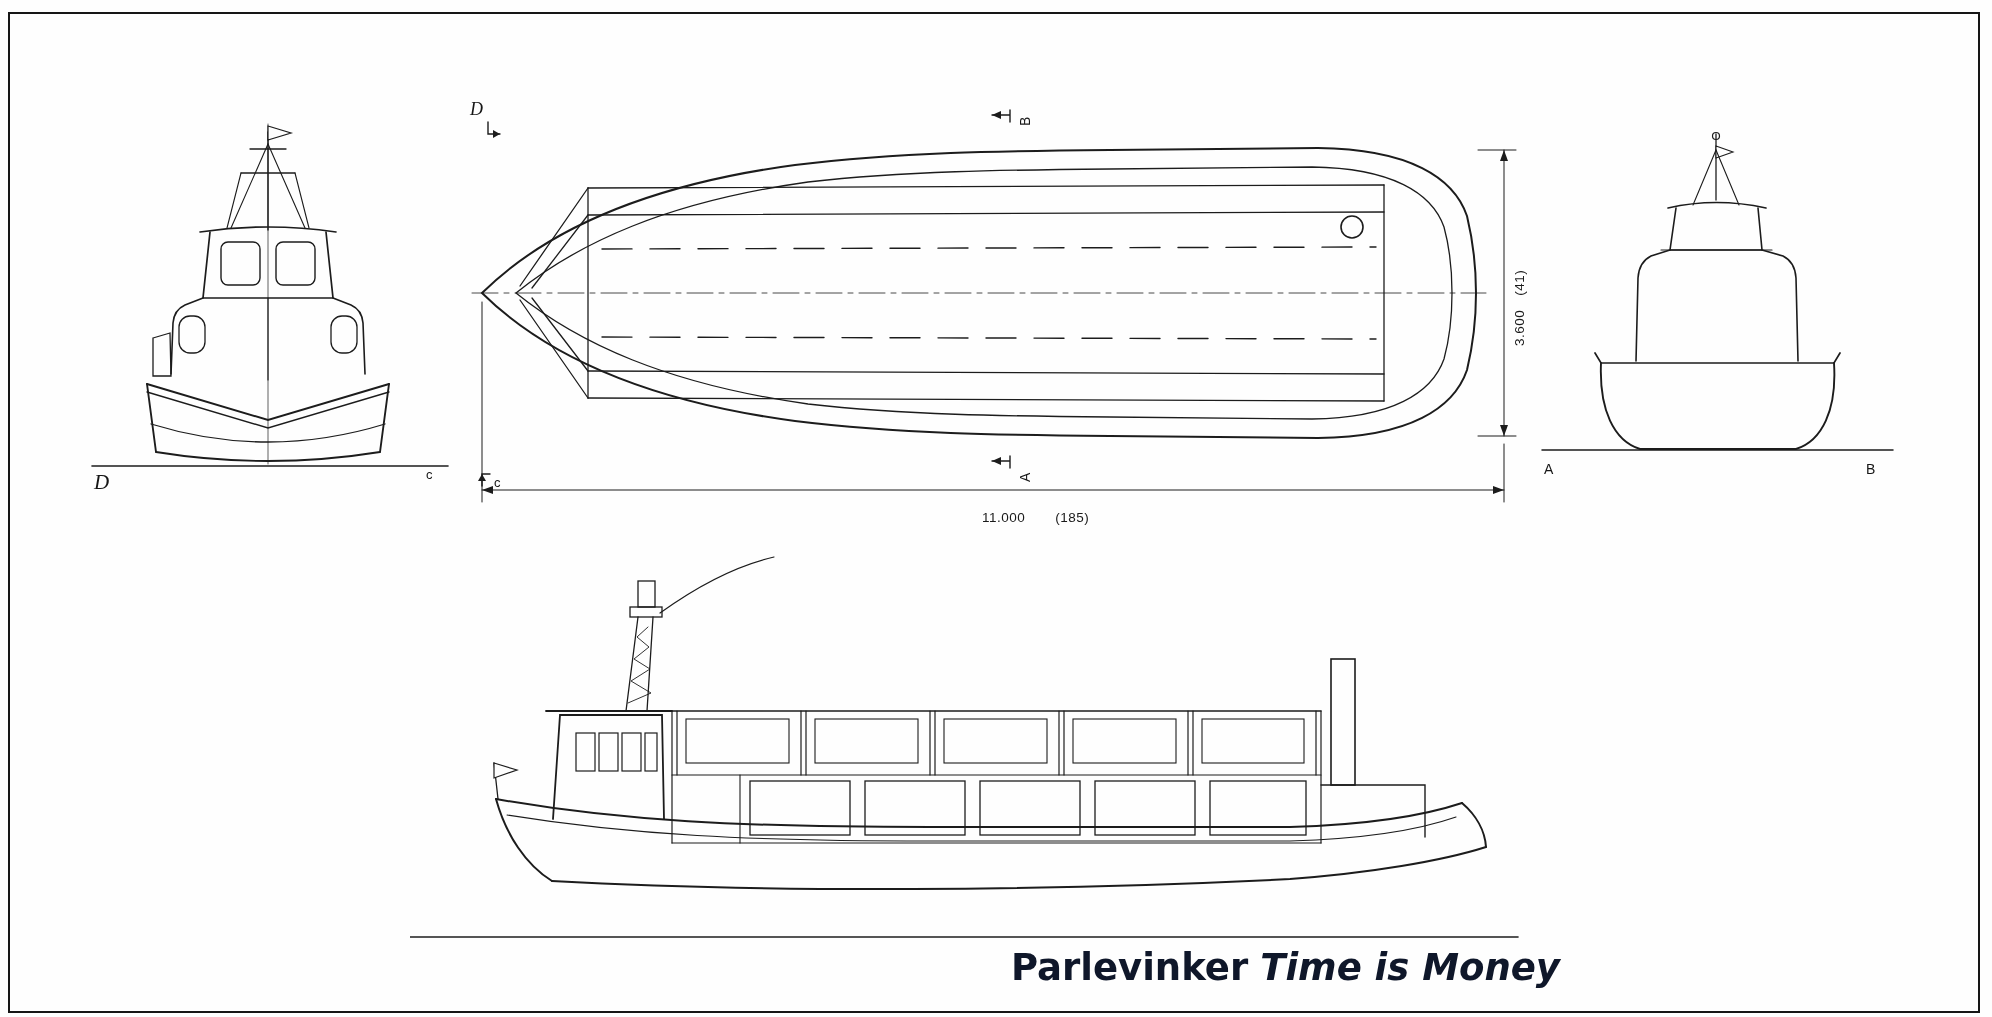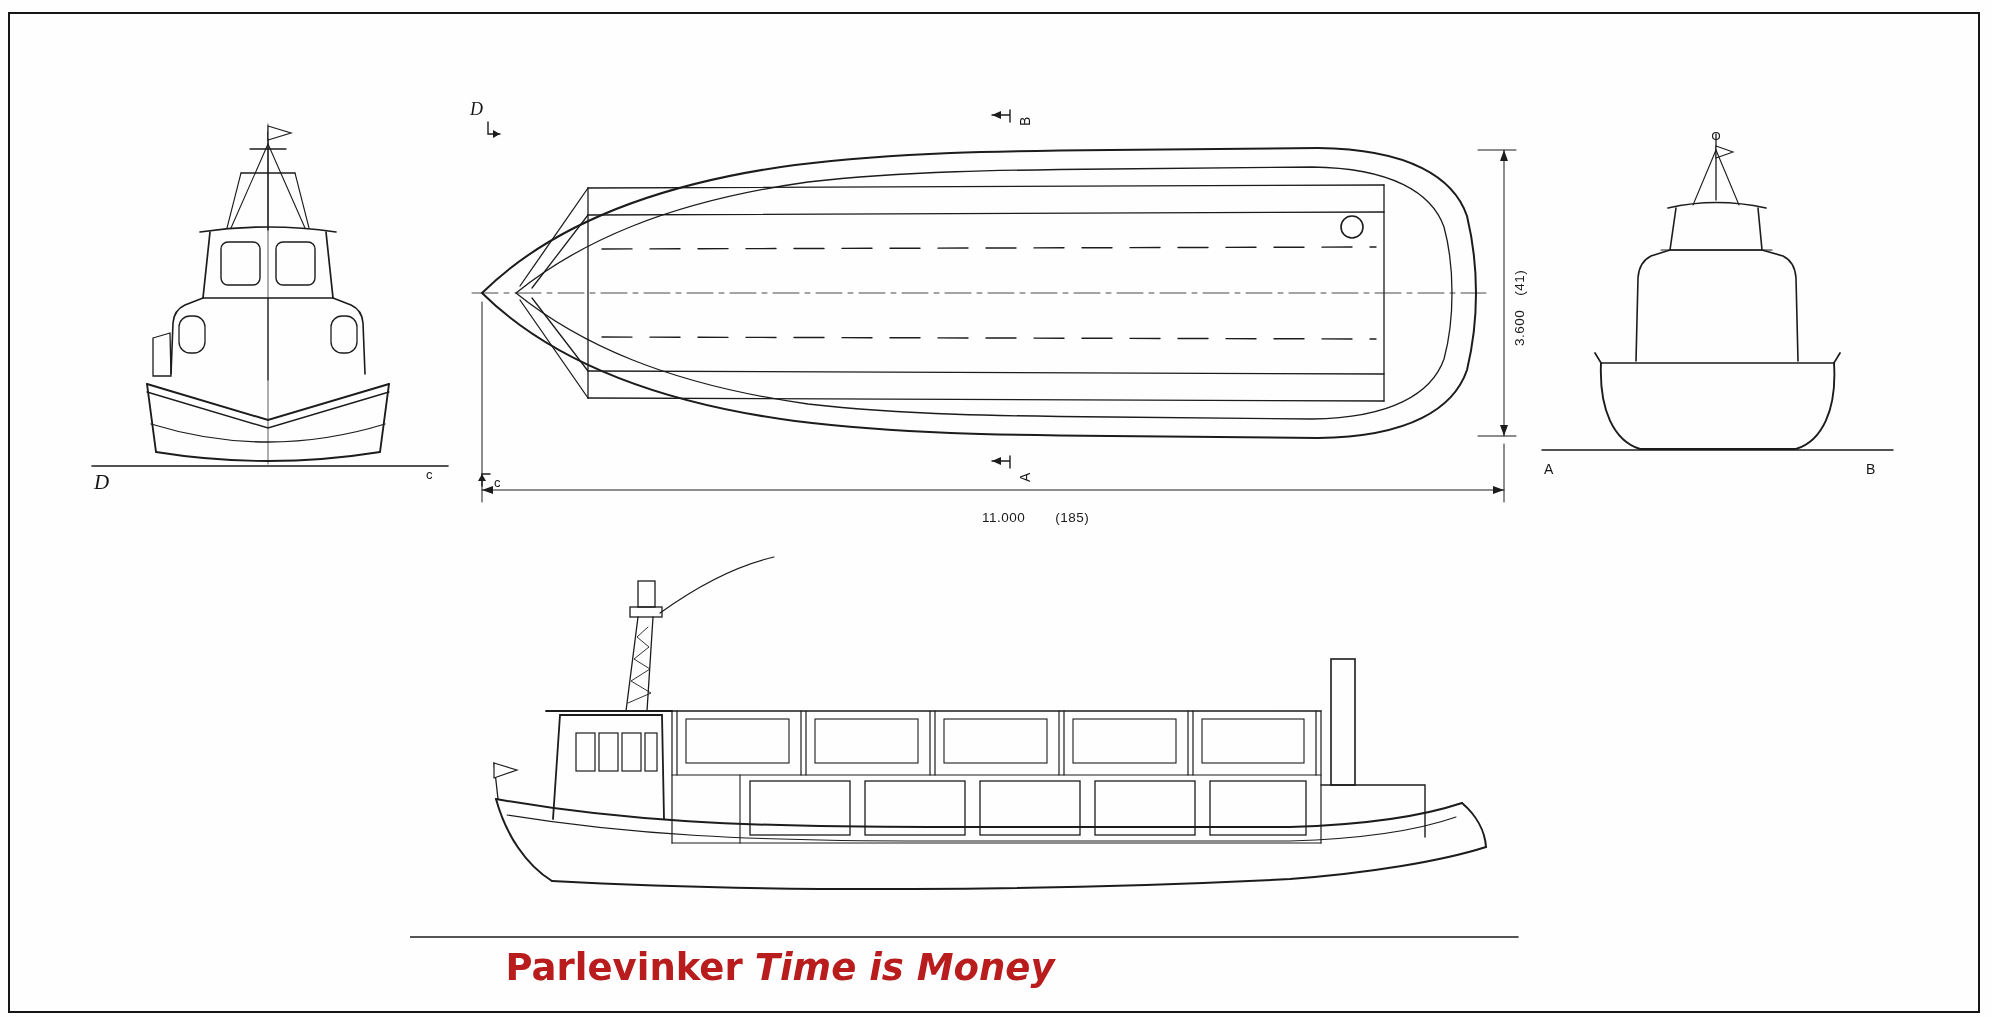--- a/index.html
+++ b/index.html
@@ -28,25 +28,25 @@
     white-space:nowrap;
     color:#161616;
   }
   .lbl.serif-it{font-family:"Liberation Serif", serif; font-style:italic;}
   .lbl.rot{transform:rotate(-90deg); transform-origin:0 0;}
   .dim{font-size:13.5px; letter-spacing:0.5px;}
   .dim-row{position:absolute; display:flex; gap:30px;}
   .caption{
     position:absolute;
     left:0; top:946px; width:1560px;
-    text-align:center;
+    text-align:right;
     font-family:"DejaVu Sans", sans-serif;
     font-weight:700;
     font-size:37px;
-    color:#b91c1c;
+    color:#0f172a;
   }
   .caption .tagline{font-style:italic; margin-left:12px;}
 </style>
 </head>
 <body>
 
 <div class="page">
 
   <div class="frame"></div>
 

